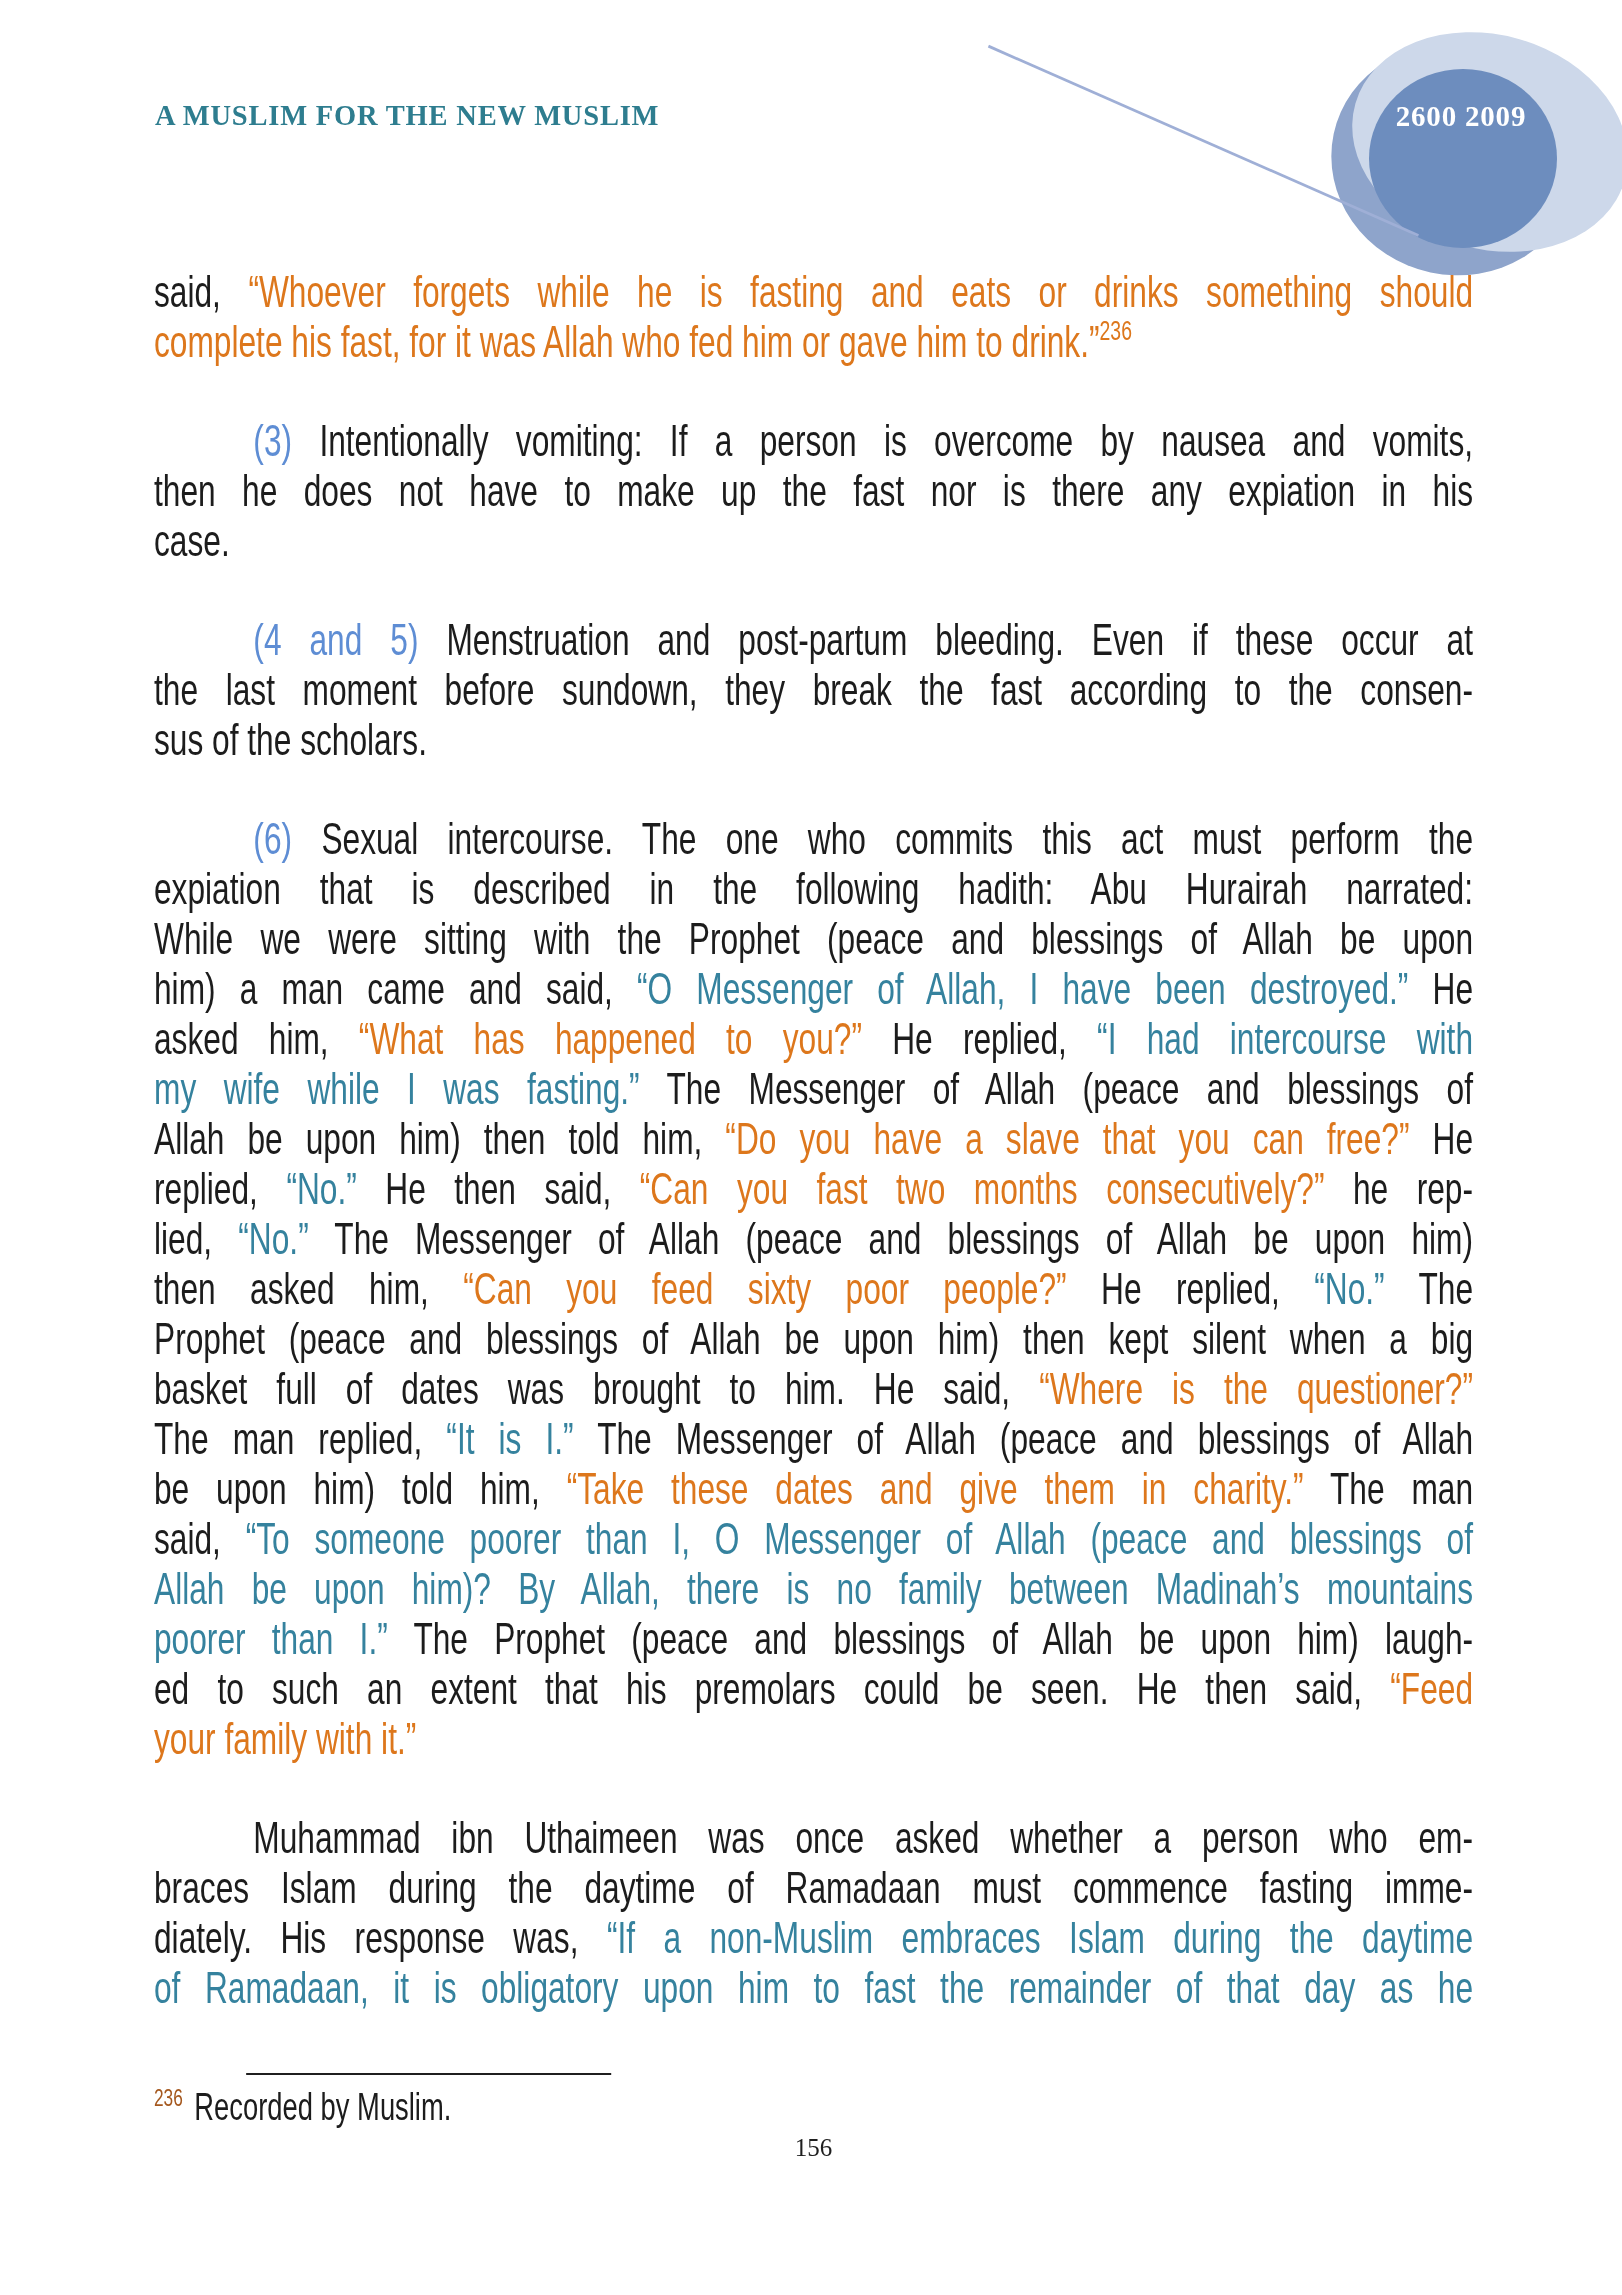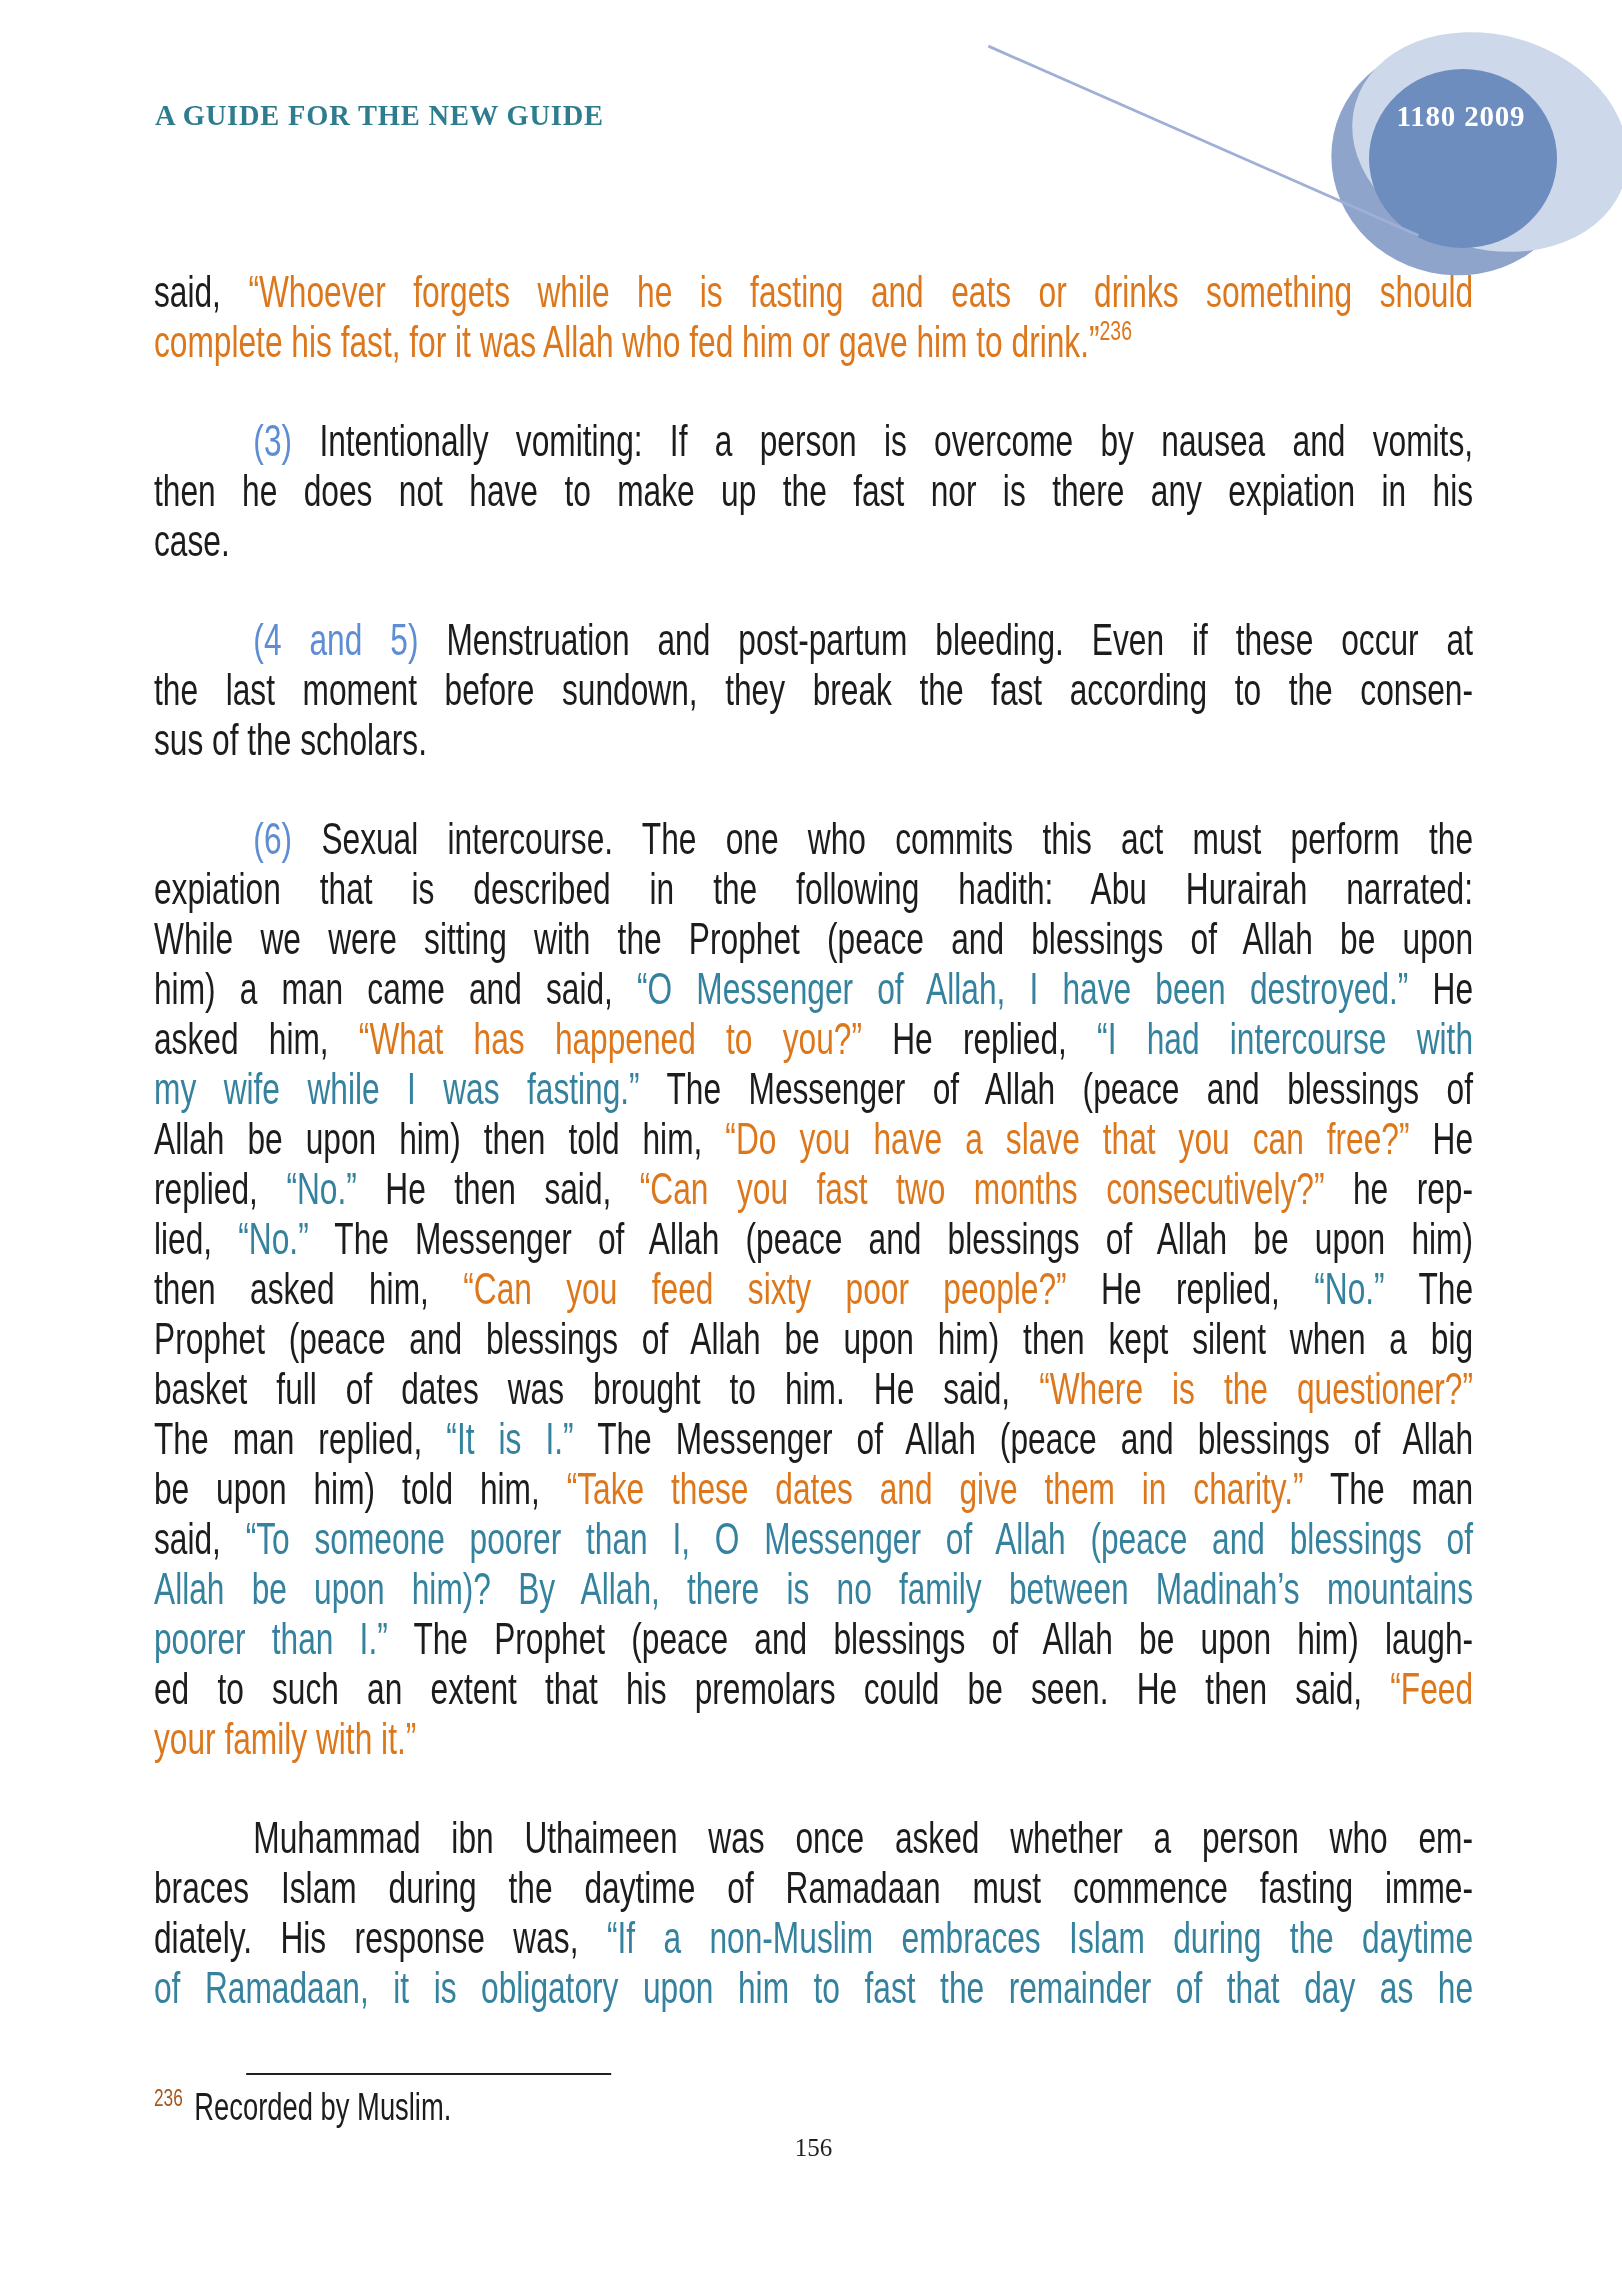--- a/index.html
+++ b/index.html
@@ -89,23 +89,23 @@
 </style>
 </head>
 <body>
 
 <div class="ell ell-outer"></div>
 <div class="ell ell-light"></div>
 <div class="ell ell-dark"></div>
 <svg class="swoosh" width="1622" height="333" viewBox="0 0 2048 420">
   <line x1="1248" y1="58" x2="1791" y2="297" stroke="#9FAFD6" stroke-width="3.5"></line>
 </svg>
-<div class="badge-year">1180 2009</div>
+<div class="badge-year">2600 2009</div>
 
-<div class="header-title">A GUIDE FOR THE NEW GUIDE</div>
+<div class="header-title">A MUSLIM FOR THE NEW MUSLIM</div>
 
 <div class="textcol">
     <div class="para">
       <div class="line"><span class="c-k">said, </span><span class="c-o">“Whoever forgets while he is fasting and eats or drinks something should</span></div>
       <div class="line end"><span class="c-o">complete his fast, for it was Allah who fed him or gave him to drink.”</span><span class="c-o sup">236</span></div>
     </div>
     <div class="para indent">
       <div class="line"><span class="c-b">(3)</span><span class="c-k"> Intentionally vomiting: If a person is overcome by nausea and vomits,</span></div>
       <div class="line"><span class="c-k">then he does not have to make up the fast nor is there any expiation in his</span></div>
       <div class="line end"><span class="c-k">case.</span></div>

